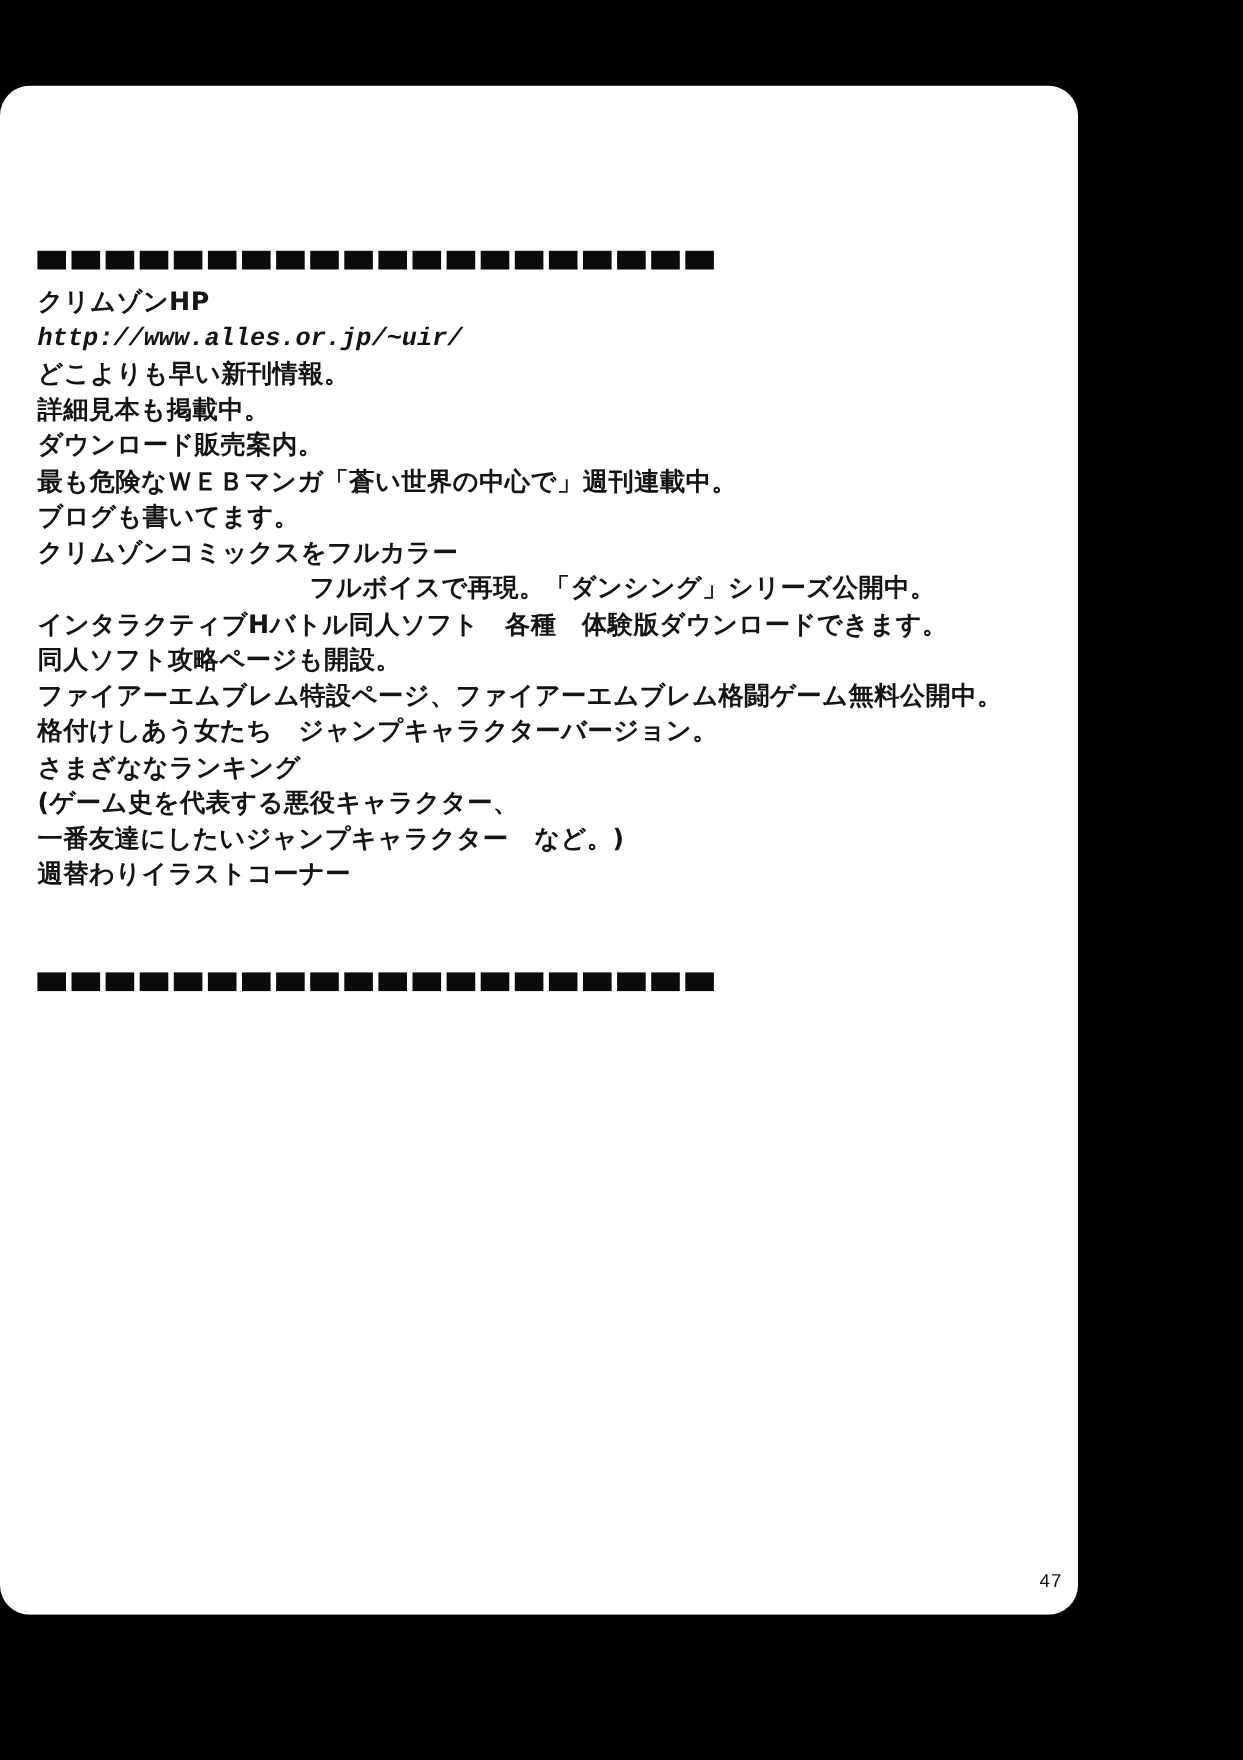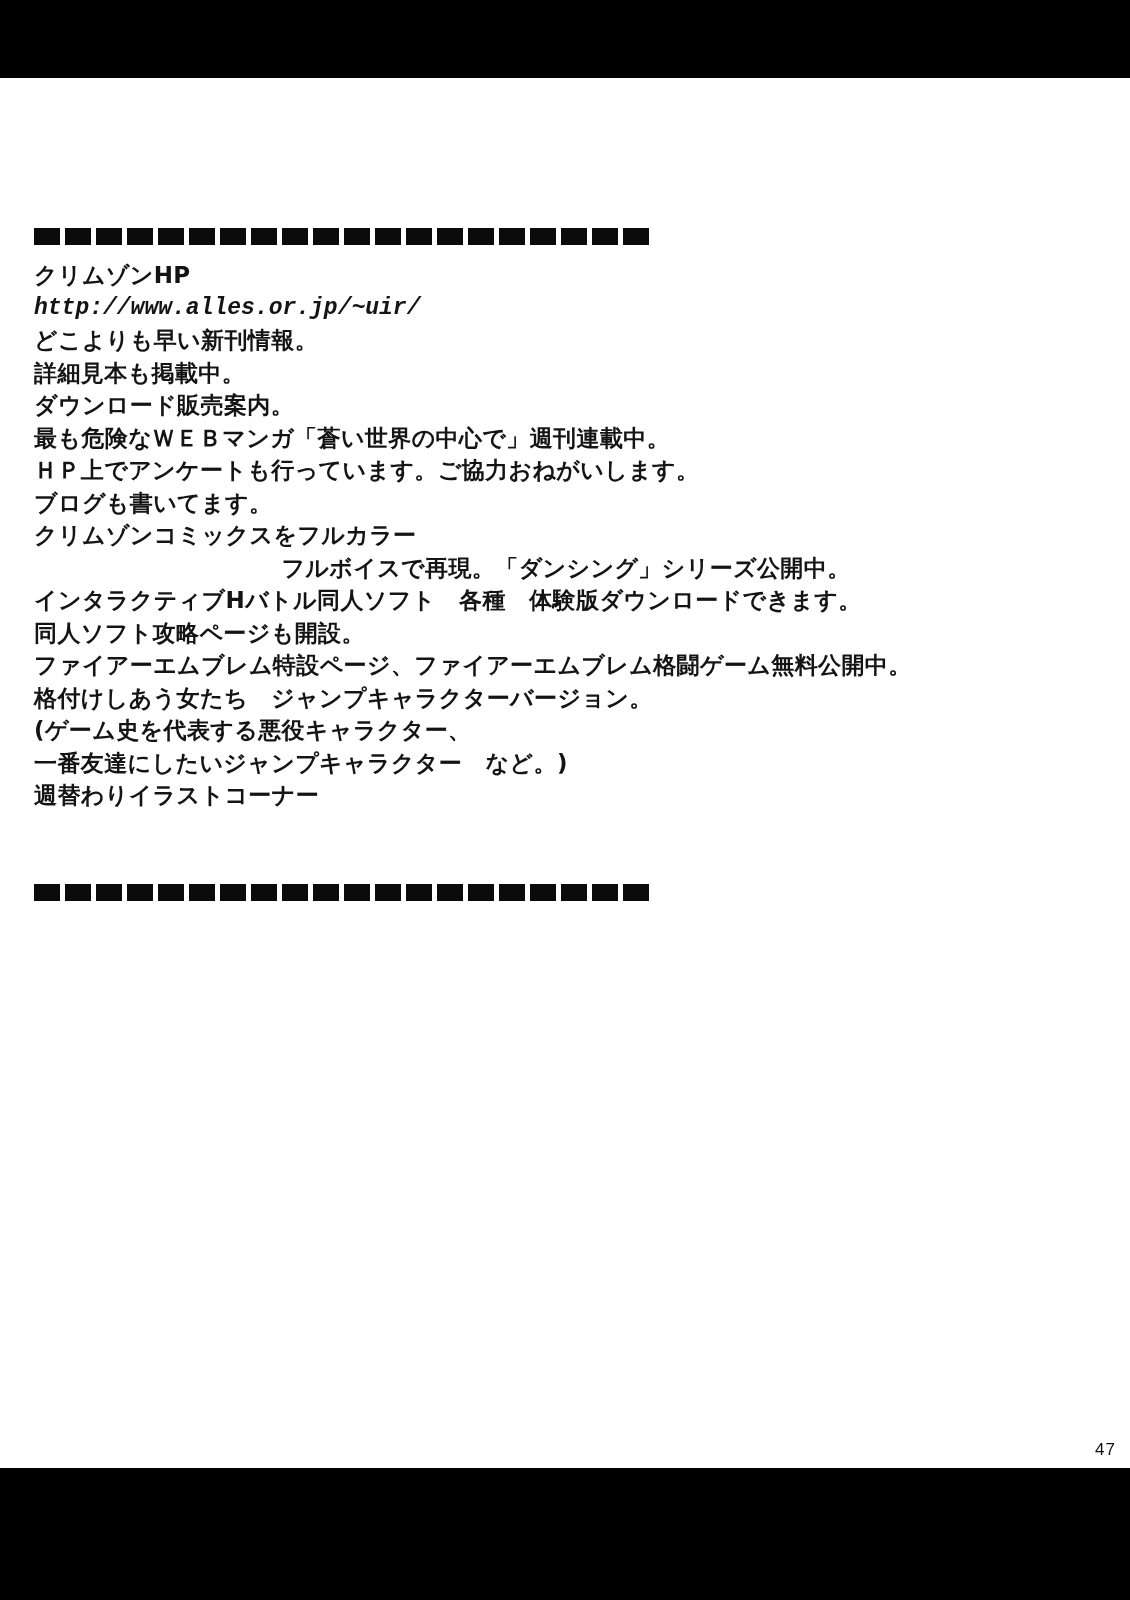--- a/index.html
+++ b/index.html
@@ -10,24 +10,25 @@
   body {
     width: 1130px;
     height: 1600px;
     position: relative;
     font-family: "Liberation Sans", sans-serif;
   }
   .page {
     position: absolute;
     left: 0;
     top: 78px;
-    width: 1130px;
+    width: 980px;
     height: 1390px;
     background: #ffffff;
     overflow: hidden;
+    border-radius: 27px;
   }
   .content {
     position: absolute;
     left: 34px;
     top: 150px;
     width: 1030px;
   }
   .bar-row {
     display: flex;
     gap: 5px;
@@ -66,21 +67,21 @@
   }
   .spacer {
     height: 30px;
   }
   .gap-before-bottom {
     height: 42px;
   }
   .pagenum {
     position: absolute;
     right: 14px;
-    bottom: 8px;
+    bottom: 20px;
     font-family: "Liberation Sans", sans-serif;
     font-size: 17px;
     color: #111;
     letter-spacing: 1px;
   }
   .footer-band {
     position: absolute;
     left: 0;
     top: 1468px;
     width: 1130px;
@@ -128,28 +129,28 @@
         <div class="blk" style="background: rgb(11, 11, 11);"></div>
       </div>
 
     <div class="textblock" id="section-hp">
         <div class="line">クリムゾンHP</div>
         <div class="line url">http://www.alles.or.jp/~uir/</div>
         <div class="line">どこよりも早い新刊情報。</div>
         <div class="line">詳細見本も掲載中。</div>
         <div class="line">ダウンロード販売案内。</div>
         <div class="line">最も危険なＷＥＢマンガ「蒼い世界の中心で」週刊連載中。</div>
-        <div class="line">ＨＰ上でアンケートも行っています。ご協力おねがいします。</div>
         <div class="line">ブログも書いてます。</div>
         <div class="line">クリムゾンコミックスをフルカラー</div>
         <div class="line indent">フルボイスで再現。「ダンシング」シリーズ公開中。</div>
         <div class="line">インタラクティブHバトル同人ソフト　各種　体験版ダウンロードできます。</div>
         <div class="line">同人ソフト攻略ページも開設。</div>
         <div class="line">ファイアーエムブレム特設ページ、ファイアーエムブレム格闘ゲーム無料公開中。</div>
         <div class="line">格付けしあう女たち　ジャンプキャラクターバージョン。</div>
+        <div class="line">さまざななランキング</div>
         <div class="line">(ゲーム史を代表する悪役キャラクター、</div>
         <div class="line">一番友達にしたいジャンプキャラクター　など。)</div>
         <div class="line">週替わりイラストコーナー</div>
       </div>
 
     <div class="spacer"></div>
 
 
     <div class="gap-before-bottom"></div>
 

